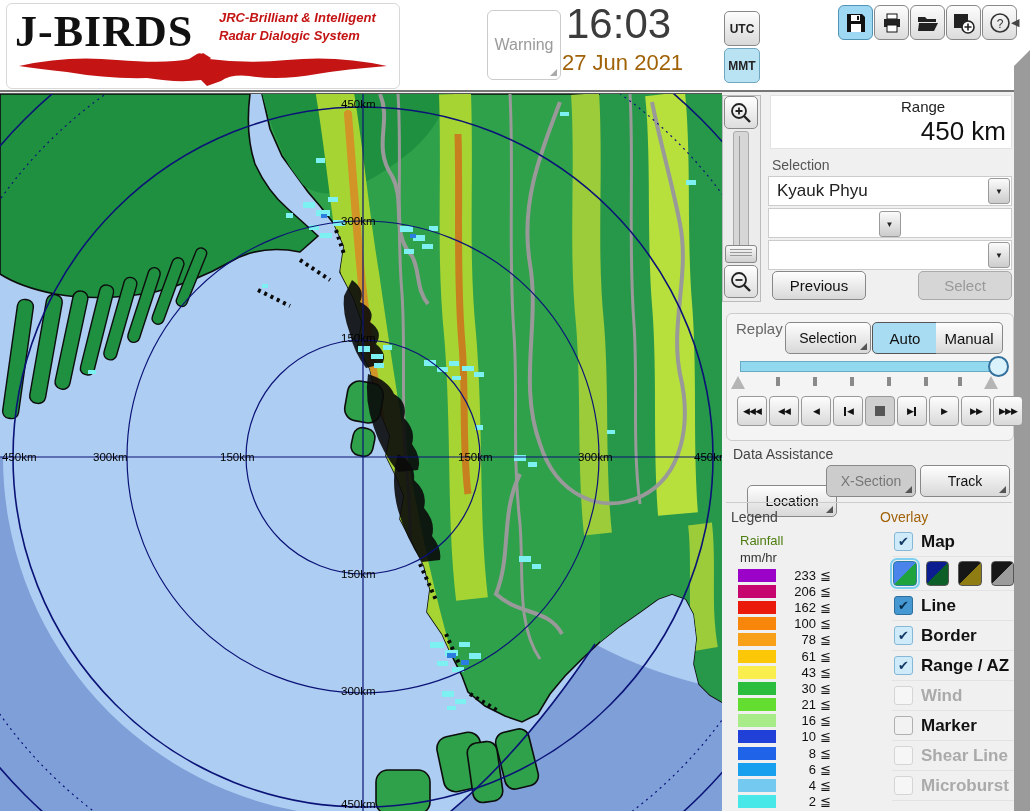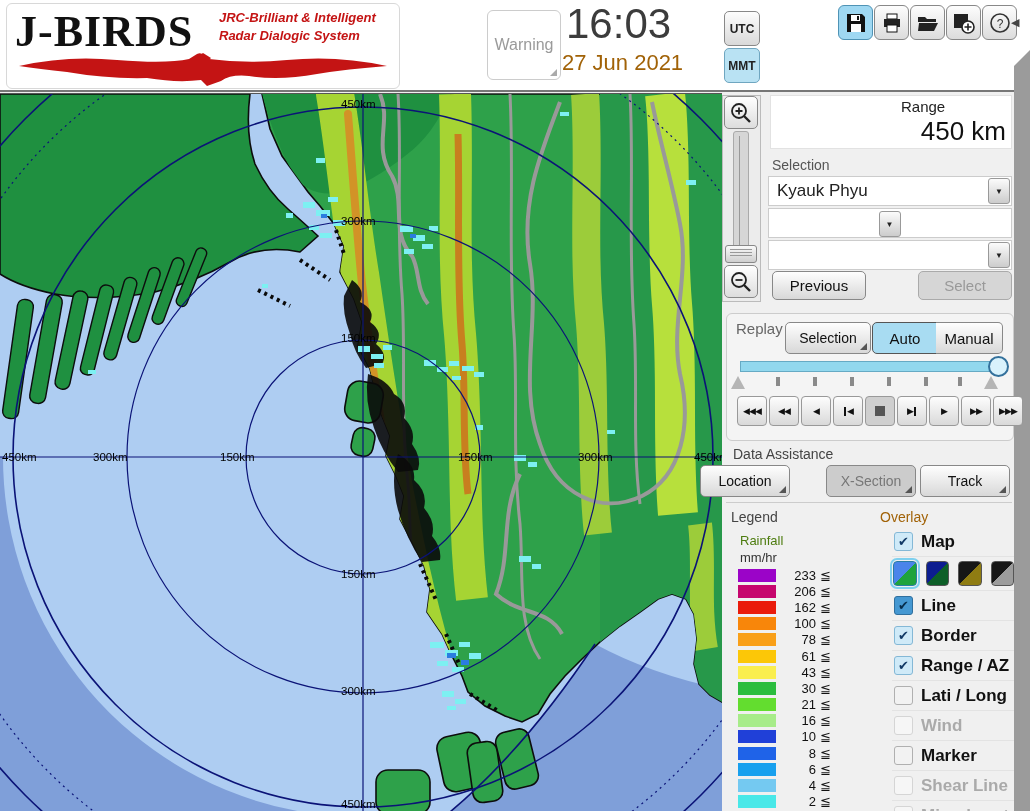--- a/index.html
+++ b/index.html
@@ -430,21 +430,21 @@
       </div>
       <div class="pb-btn">
         <span>▶▶</span>
       </div>
       <div class="pb-btn">
         <span>▶▶▶</span>
       </div>
     </div>
 
   <div id="da-label" class="abs">Data Assistance</div>
-  <div class="abs btn da-btn fold" style="left:700px;">
+  <div class="abs btn da-btn fold" style="left:747px;margin-top:20px;">
     <span>Location</span>
   </div>
   <div class="abs btn da-btn fold pressed" style="left:826px;">
     <span>X-Section</span>
   </div>
   <div class="abs btn da-btn fold" style="left:920px;">
     <span>Track</span>
   </div>
   <div id="da-sep" class="abs"></div>
 
@@ -550,24 +550,20 @@
       </div>
       <div class="ov-row">
         <div class="ov-box checked">✔</div>
         <div class="ov-label">Border</div>
       </div>
       <div class="ov-row">
         <div class="ov-box checked">✔</div>
         <div class="ov-label">Range / AZ</div>
       </div>
       <div class="ov-row">
-        <div class="ov-box"></div>
-        <div class="ov-label">Lati / Long</div>
-      </div>
-      <div class="ov-row">
         <div class="ov-box disabled"></div>
         <div class="ov-label disabled">Wind</div>
       </div>
       <div class="ov-row">
         <div class="ov-box"></div>
         <div class="ov-label">Marker</div>
       </div>
       <div class="ov-row">
         <div class="ov-box disabled"></div>
         <div class="ov-label disabled">Shear Line</div>

